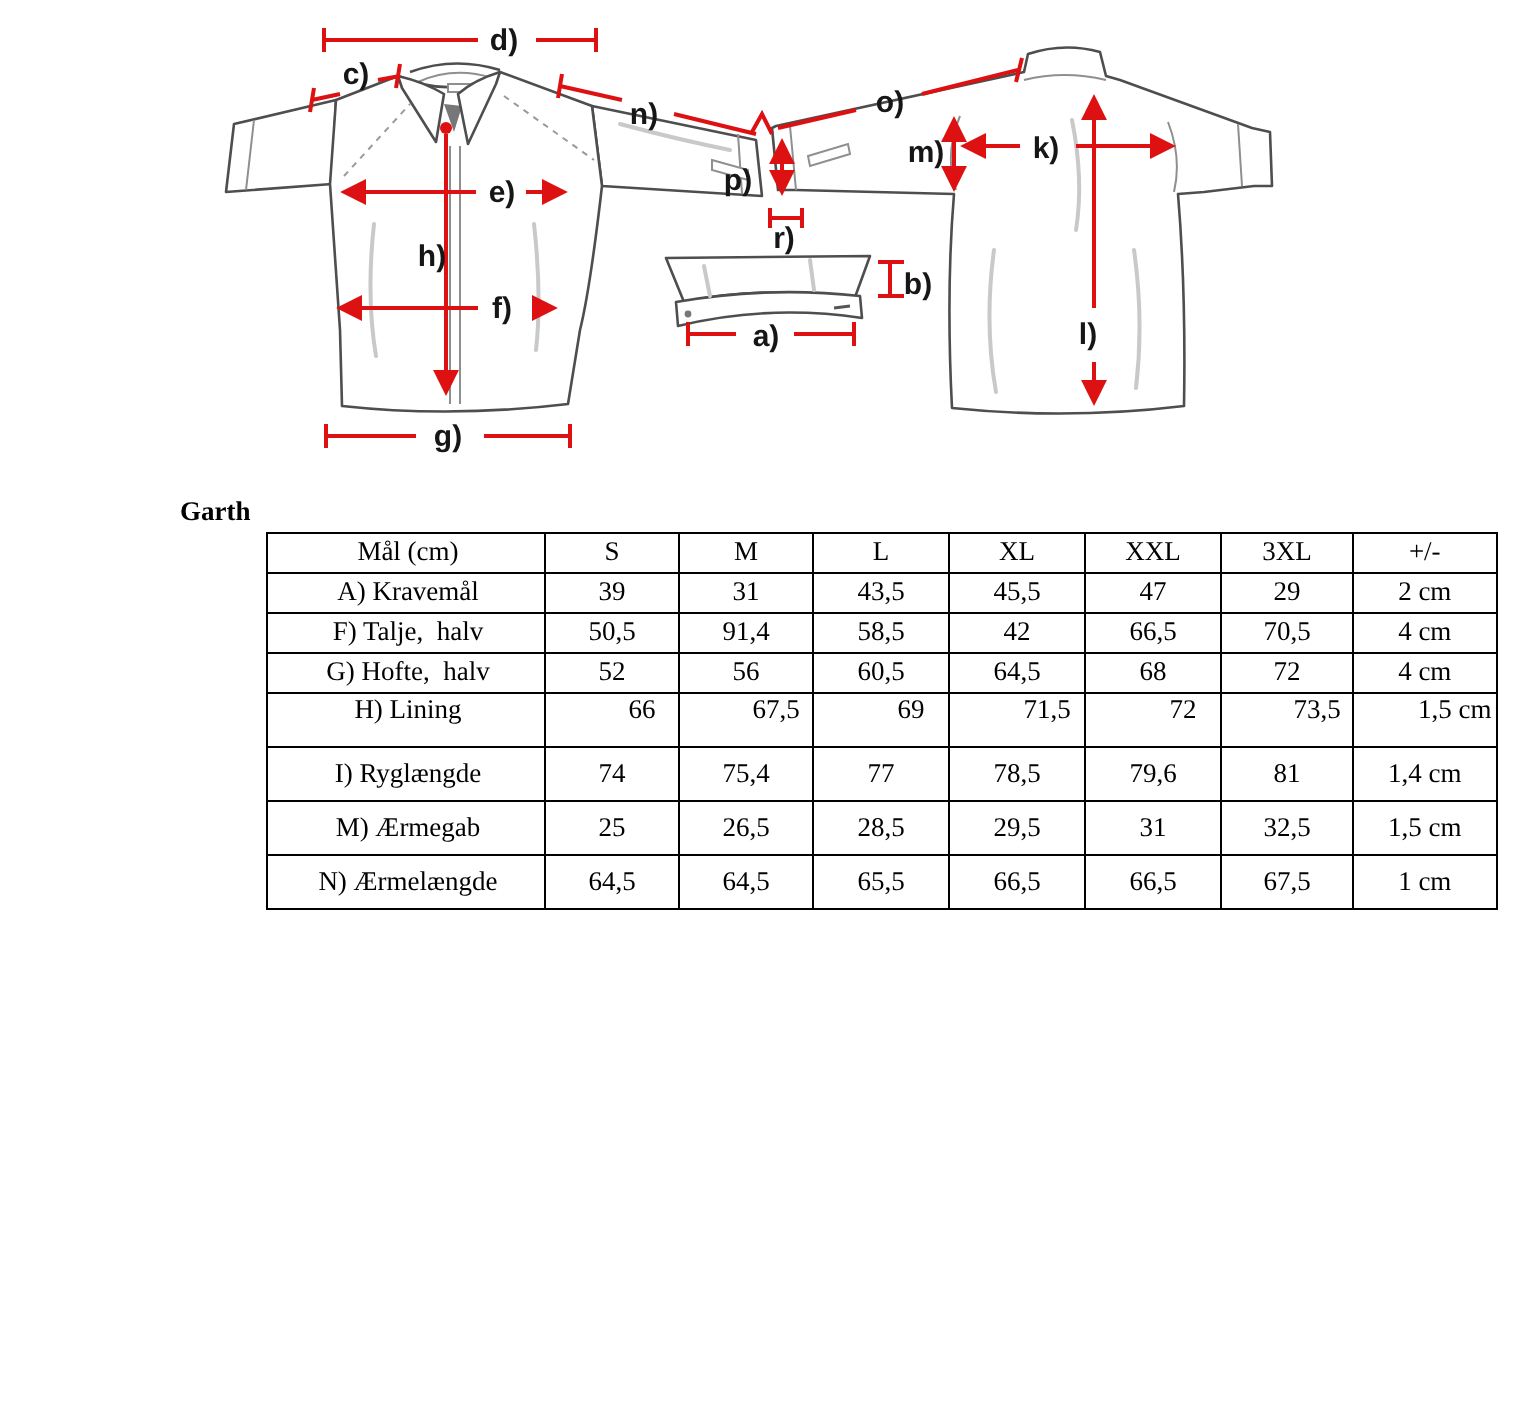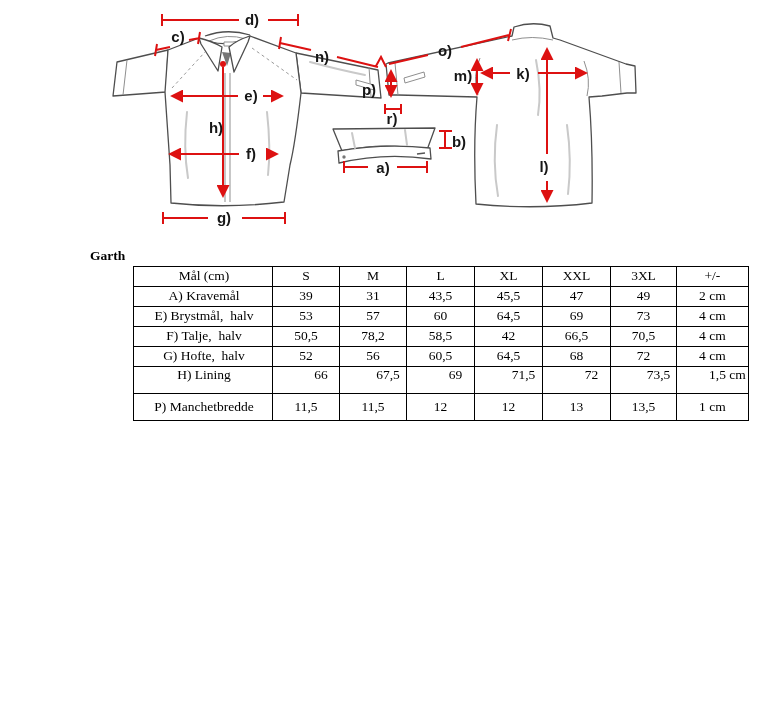--- a/index.html
+++ b/index.html
@@ -177,37 +177,27 @@
       </tr>
   </thead>
   <tbody id="table-body">
       <tr class="row-n">
         <td class="col-label">A) Kravemål</td>
         <td>39</td>
         <td>31</td>
         <td>43,5</td>
         <td>45,5</td>
         <td>47</td>
-        <td>49</td>
+        <td>29</td>
         <td>2 cm</td>
-      </tr>
-      <tr class="row-n">
-        <td class="col-label">E) Brystmål,&nbsp; halv</td>
-        <td>53</td>
-        <td>57</td>
-        <td>60</td>
-        <td>64,5</td>
-        <td>69</td>
-        <td>73</td>
-        <td>4 cm</td>
       </tr>
       <tr class="row-n">
         <td class="col-label">F) Talje,&nbsp; halv</td>
         <td>50,5</td>
-        <td>78,2</td>
+        <td>91,4</td>
         <td>58,5</td>
         <td>42</td>
         <td>66,5</td>
         <td>70,5</td>
         <td>4 cm</td>
       </tr>
       <tr class="row-n">
         <td class="col-label">G) Hofte,&nbsp; halv</td>
         <td>52</td>
         <td>56</td>
@@ -221,23 +211,43 @@
         <td class="col-label">H) Lining</td>
         <td>66</td>
         <td>67,5</td>
         <td>69</td>
         <td>71,5</td>
         <td>72</td>
         <td>73,5</td>
         <td>1,5 cm</td>
       </tr>
       <tr class="row-t">
-        <td class="col-label">P) Manchetbredde</td>
-        <td>11,5</td>
-        <td>11,5</td>
-        <td>12</td>
-        <td>12</td>
-        <td>13</td>
-        <td>13,5</td>
+        <td class="col-label">I) Ryglængde</td>
+        <td>74</td>
+        <td>75,4</td>
+        <td>77</td>
+        <td>78,5</td>
+        <td>79,6</td>
+        <td>81</td>
+        <td>1,4 cm</td>
+      </tr>
+      <tr class="row-t">
+        <td class="col-label">M) Ærmegab</td>
+        <td>25</td>
+        <td>26,5</td>
+        <td>28,5</td>
+        <td>29,5</td>
+        <td>31</td>
+        <td>32,5</td>
+        <td>1,5 cm</td>
+      </tr>
+      <tr class="row-t">
+        <td class="col-label">N) Ærmelængde</td>
+        <td>64,5</td>
+        <td>64,5</td>
+        <td>65,5</td>
+        <td>66,5</td>
+        <td>66,5</td>
+        <td>67,5</td>
         <td>1 cm</td>
       </tr>
     </tbody>
 </table>
 
 </body></html>

